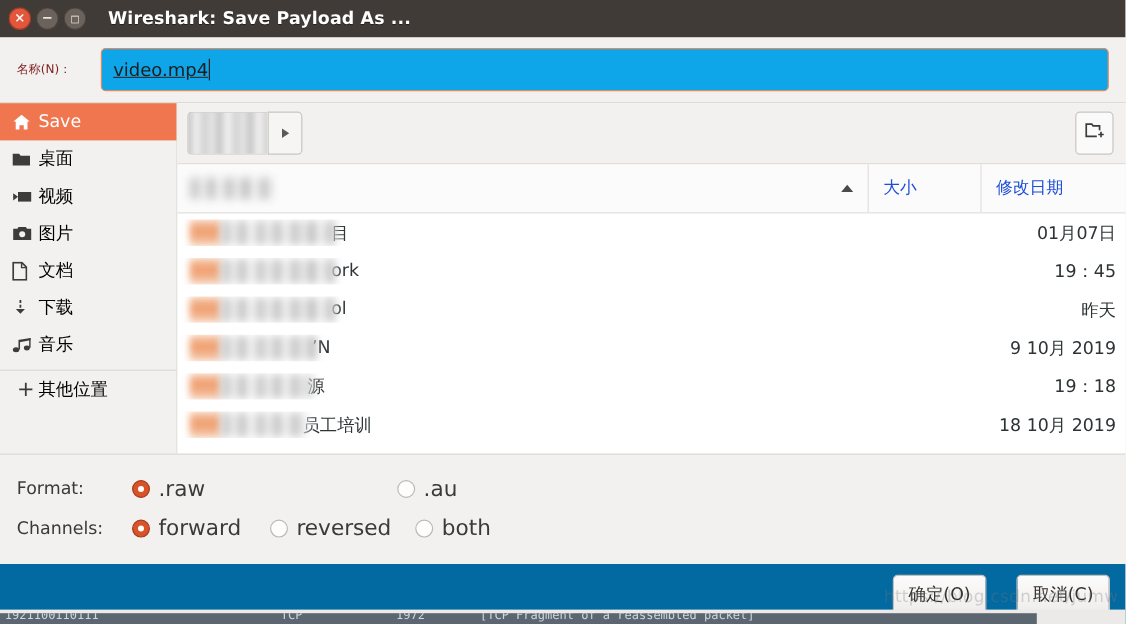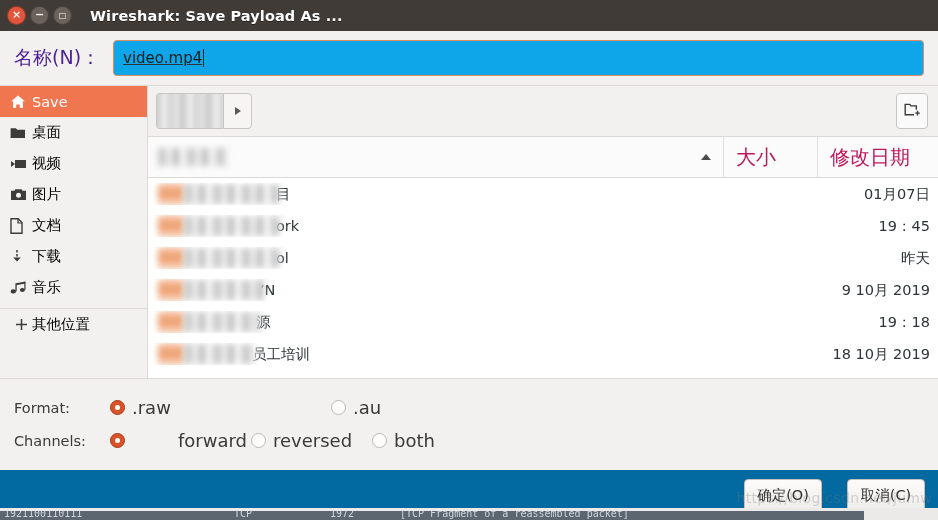--- a/index.html
+++ b/index.html
@@ -22,21 +22,21 @@
   .wbtn.min,.wbtn.max{background:#6b625c;}
   .wbtn .glyph{position:relative;top:-1px;font-size:11px;font-weight:bold;}
   .wbtn.max .glyph{font-size:8px;top:0;}
   .wtitle{
     color:#ffffff;font-size:14.5px;font-weight:bold;margin-left:18px;
     letter-spacing:.1px;text-shadow:0 1px 0 rgba(0,0,0,.45);
   }
 
   
   .namerow{flex:0 0 54px;display:flex;align-items:center;padding:0 14px;background:#f2f1f0;}
-  .namelabel{font-size:19px;color:#4c1d95;margin-right:13px;white-space:nowrap;}
+  .namelabel{font-size:10px;color:#7f1d1d;margin-right:25px;white-space:nowrap;}
   .nameinput{
     flex:1;height:36px;border:1px solid #e08a62;border-radius:4px;background:#0ea5e9;
     display:flex;align-items:center;padding:0 9px;box-sizing:border-box;text-decoration:underline;
   }
   .nameval{font-size:15px;color:#1d1d1d;white-space:nowrap;}
   .caret{display:inline-block;width:1px;height:18px;background:#1d1d1d;margin-left:1px;vertical-align:-3px;}
 
   
   .body{flex:1 1 auto;display:flex;min-height:0;border-top:1px solid #dcd9d6;}
   .sidebar{
@@ -89,21 +89,21 @@
   }
   .blurico{
     position:relative;height:22px;width:26px;filter:blur(3.2px);display:inline-block;vertical-align:middle;
     background:linear-gradient(180deg,#f6cdb3 0%,#ef9a68 45%,#f5d2bb 100%);
     border-radius:2px;
   }
 
   
   .colhead{
     flex:0 0 40px;display:flex;align-items:stretch;background:#fbfbfb;border-bottom:1px solid #dcd9d6;
-    font-size:20px;color:#be185d;
+    font-size:14px;color:#1d4ed8;
   }
   .ch{display:flex;align-items:center;box-sizing:border-box;}
   .ch-name{flex:1 1 auto;min-width:0;position:relative;padding-left:10px;border-right:1px solid #e2dfdc;}
   .ch-size{flex:0 0 94px;padding-left:12px;border-right:1px solid #e2dfdc;}
   .ch-date{flex:0 0 120px;padding-left:12px;}
   .sortarrow{
     position:absolute;right:12px;top:50%;margin-top:-3px;width:0;height:0;
     border-bottom:6px solid #4a4a48;border-left:5px solid transparent;border-right:5px solid transparent;
   }
 
@@ -390,21 +390,21 @@
         <span class="rdot on"></span>
         <span class="rlabel">.raw</span>
       </div>
       <div class="radio">
         <span class="rdot"></span>
         <span class="rlabel">.au</span>
       </div>
     </div>
     <div class="optrow">
       <div class="optlabel">Channels:</div>
-      <div class="radio" style="margin-right:4px;gap:46px;">
+      <div class="radio" style="margin-right:24px;">
         <span class="rdot on"></span>
         <span class="rlabel">forward</span>
       </div>
       <div class="radio" style="margin-right:20px;">
         <span class="rdot"></span>
         <span class="rlabel">reversed</span>
       </div>
       <div class="radio">
         <span class="rdot"></span>
         <span class="rlabel">both</span>

